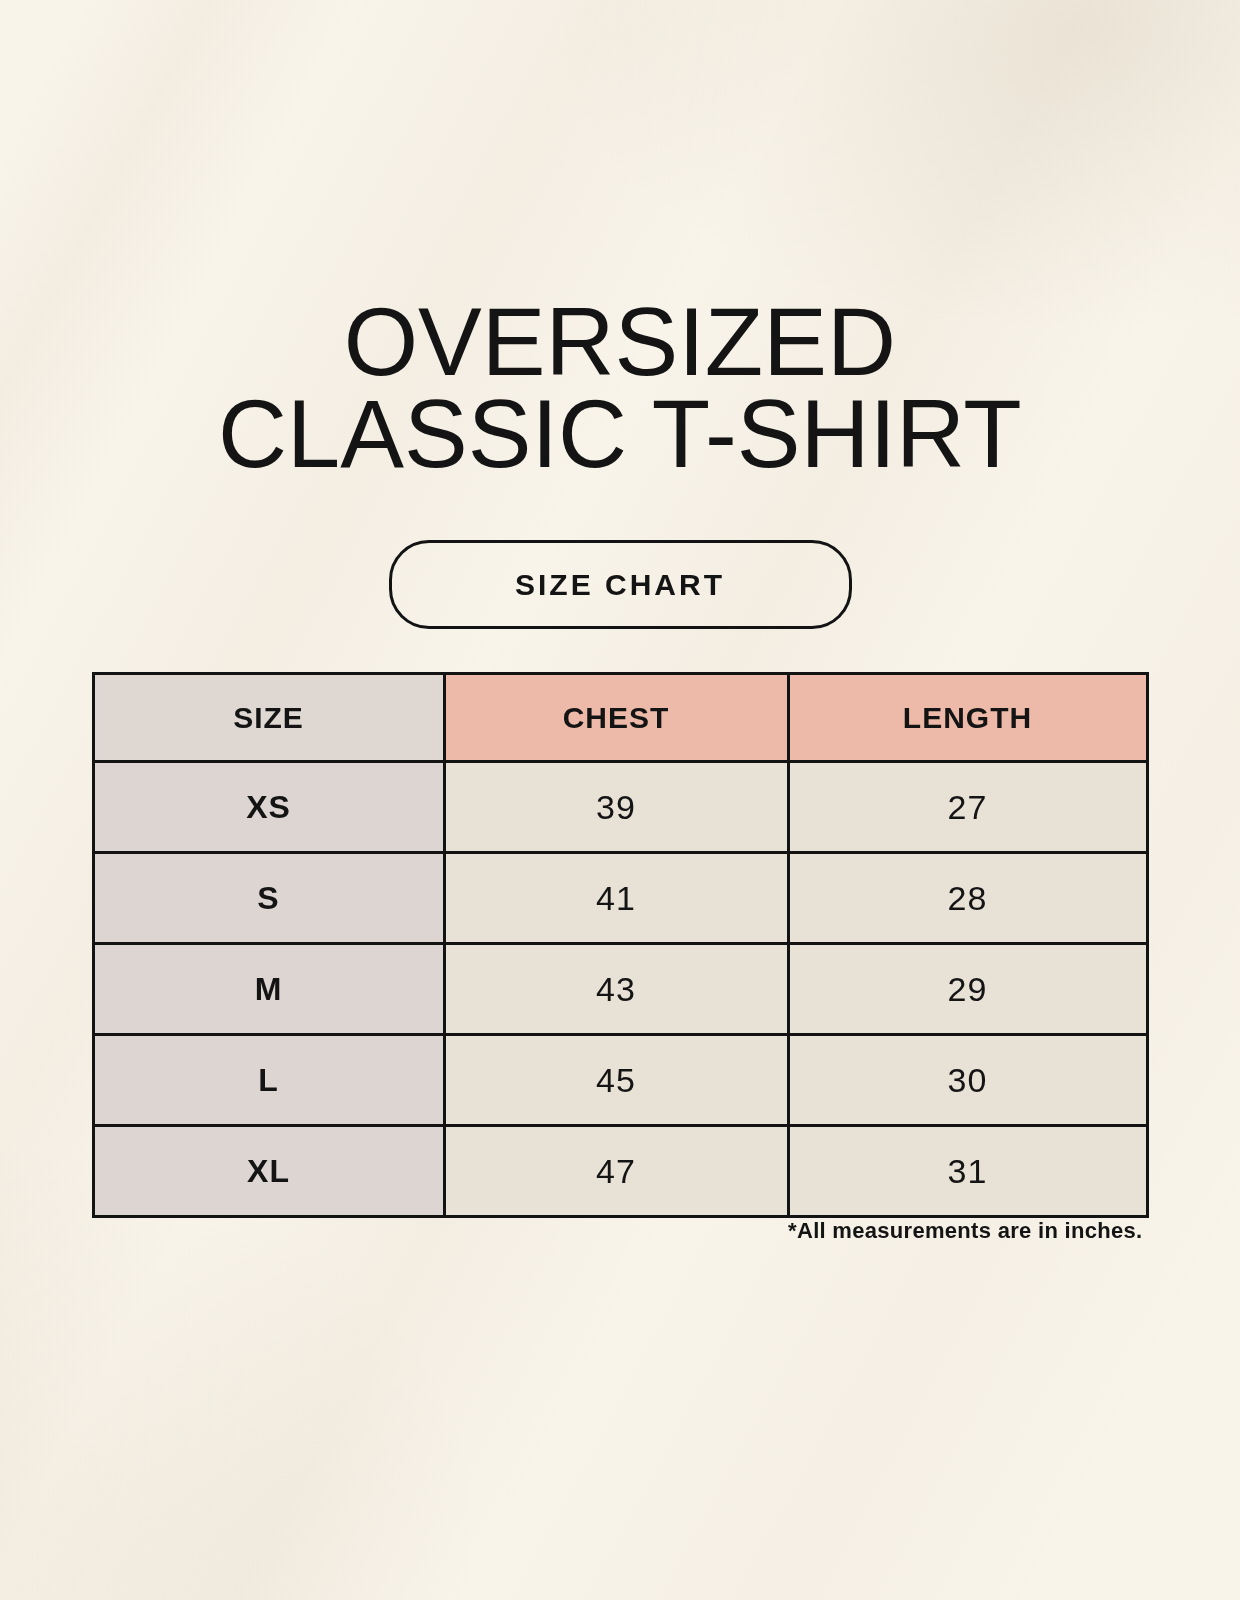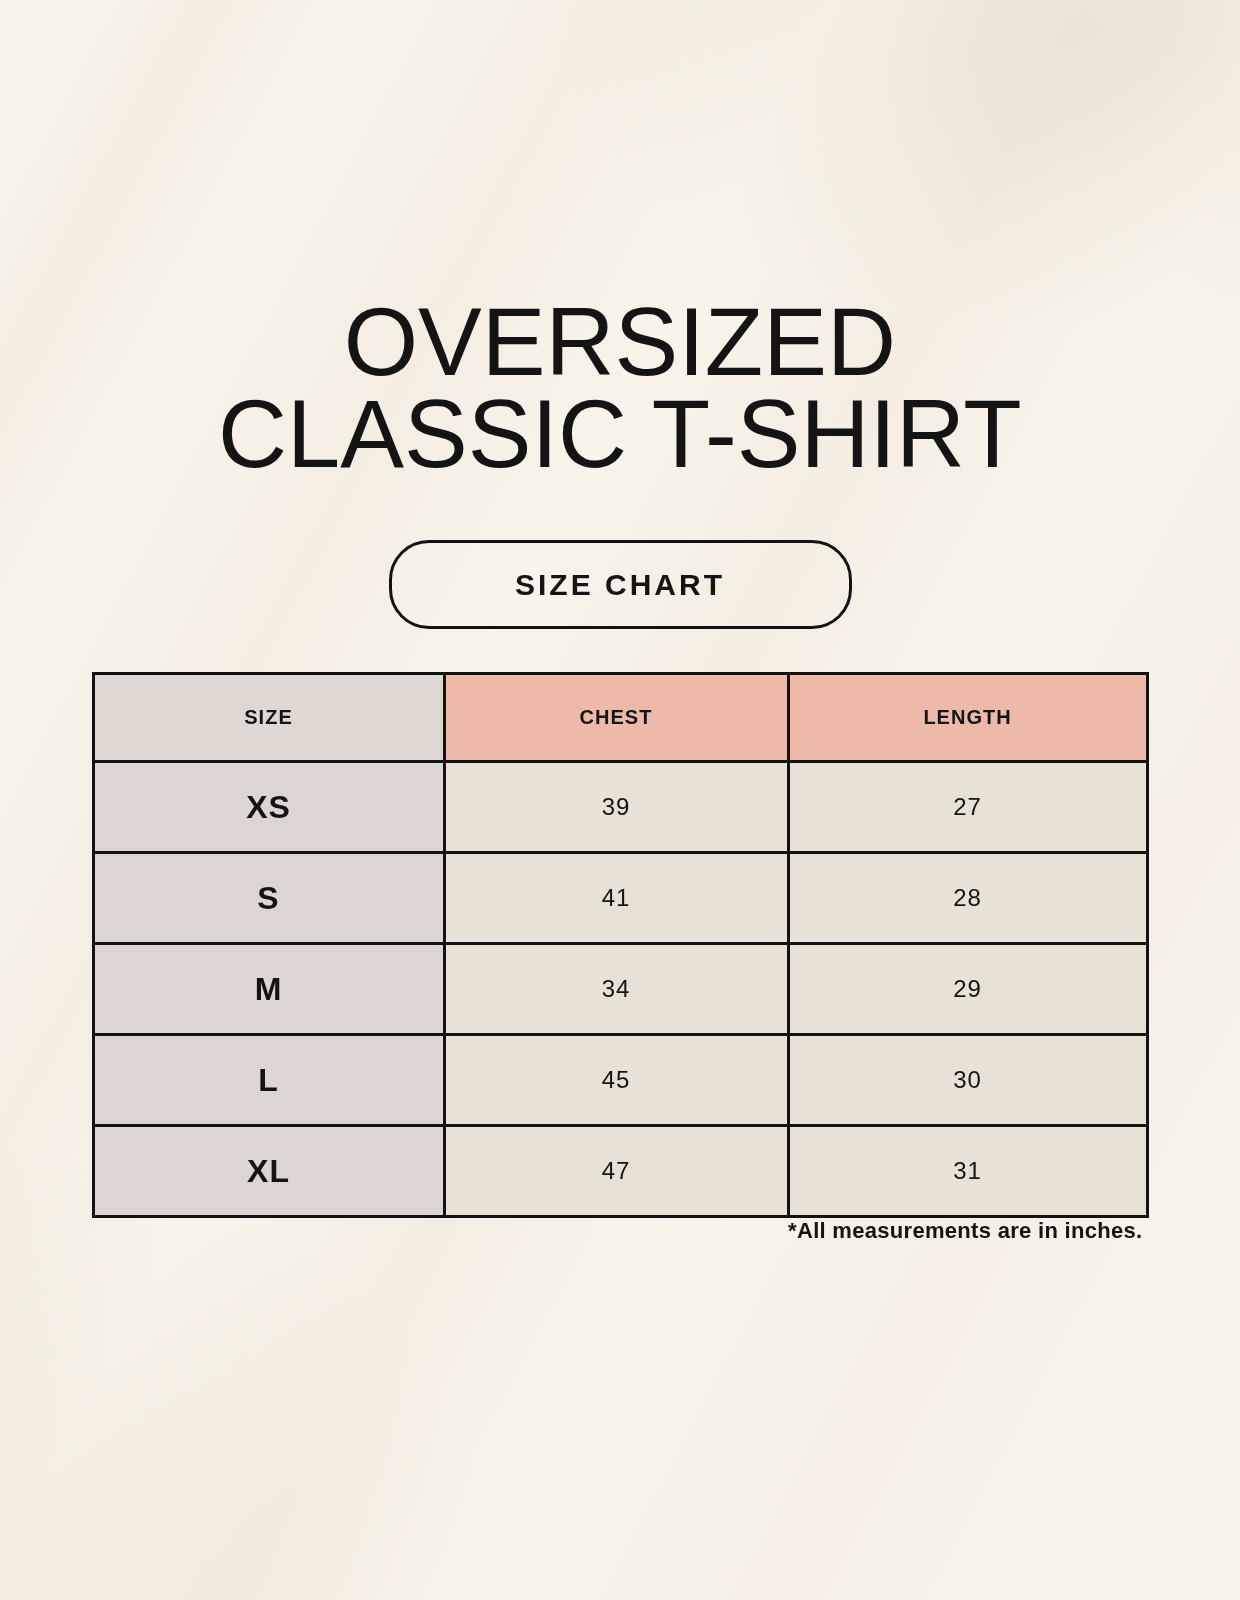--- a/index.html
+++ b/index.html
@@ -75,33 +75,33 @@
     table-layout:fixed;
   }
   .chart th,.chart td{
     border:3px solid var(--border);
     text-align:center;
     vertical-align:middle;
     padding:0;
   }
   .chart thead th{
     height:85px;
-    font-size:20px;font-weight:bold;letter-spacing:1px;
+    font-size:30px;font-weight:bold;letter-spacing:1px;
   }
   .chart thead th.col-size{width:348px;background:var(--header-size-bg);}
   .chart thead th.col-chest{width:341px;background:var(--header-measure-bg);margin-left:36px;}
   .chart thead th.col-length{width:356px;background:var(--header-measure-bg);}
   .chart tbody th.cell-size{
     height:88px;
     background:var(--row-label-bg);
     font-size:32px;font-weight:bold;letter-spacing:1px;
   }
   .chart tbody td.cell-value{
     background:var(--row-value-bg);
-    font-size:24px;font-weight:400;letter-spacing:1px;
+    font-size:34px;font-weight:400;letter-spacing:1px;
   }
   .footnote{
     width:1045px;
     margin-top:0;
     text-align:right;
     font-size:22px;
     font-weight:bold;
     letter-spacing:0.3px;
     color:var(--text);
   }
@@ -136,21 +136,21 @@
   </tr>
 
   <tr>
     <th class="cell-size" scope="row">S</th>
     <td class="cell-value">41</td>
     <td class="cell-value">28</td>
   </tr>
 
   <tr>
     <th class="cell-size" scope="row">M</th>
-    <td class="cell-value">34</td>
+    <td class="cell-value">43</td>
     <td class="cell-value">29</td>
   </tr>
 
   <tr>
     <th class="cell-size" scope="row">L</th>
     <td class="cell-value">45</td>
     <td class="cell-value">30</td>
   </tr>
 
   <tr>

